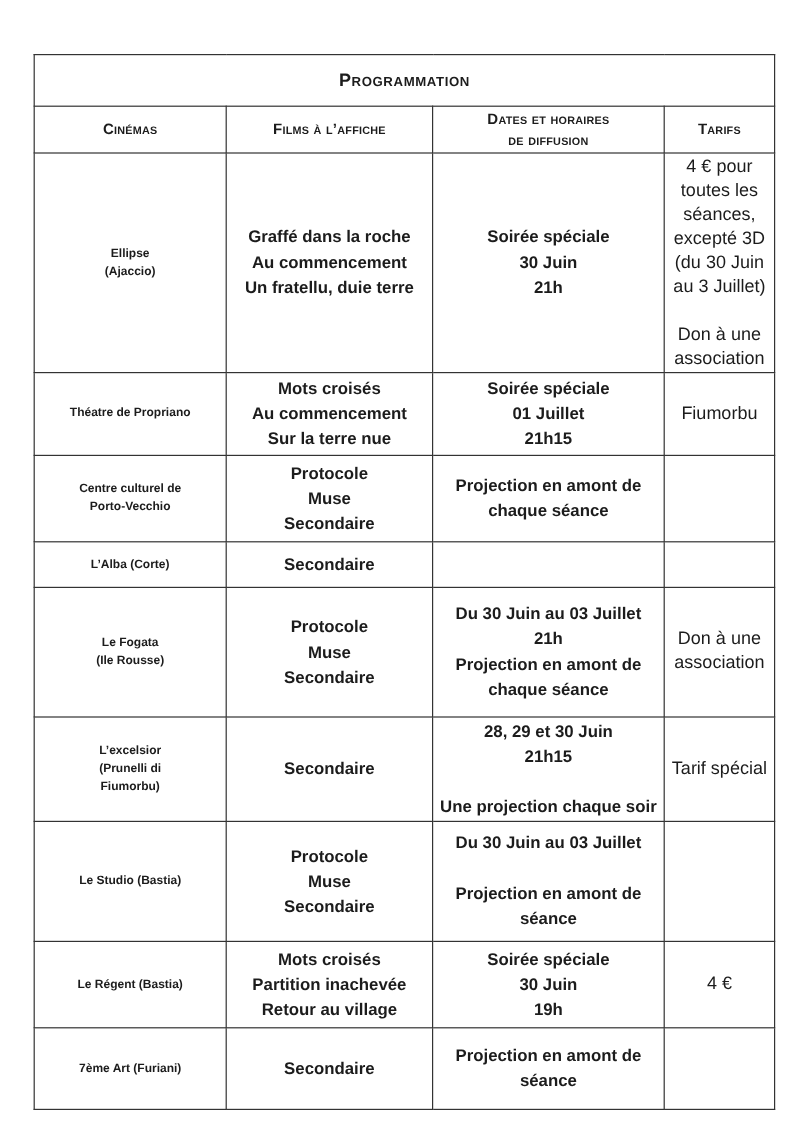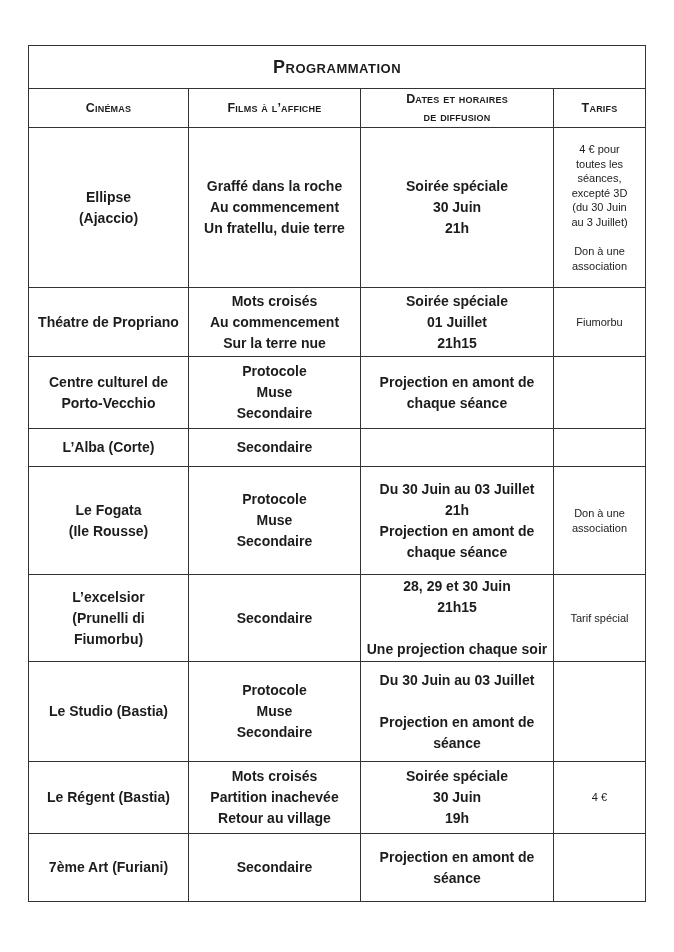--- a/index.html
+++ b/index.html
@@ -19,44 +19,44 @@
   .prog th,.prog td{
     border:1.5px solid #333333;
     text-align:center;
     vertical-align:middle;
     white-space:pre-line;
     padding:1px 4px;
     box-sizing:border-box;
     overflow:hidden;
   }
   .title-cell{
-    font-size:18px;
+    font-size:15px;
     font-weight:bold;
     font-variant:small-caps;
     letter-spacing:0.5px;
   }
   .col-h{
     font-size:12.5px;
     font-weight:bold;
     font-variant:small-caps;
     letter-spacing:0.2px;
     line-height:1.45;
   }
   .cell-cinema{
     font-weight:bold;
-    font-size:14px;
+    font-size:10px;
     line-height:1.5;
   }
   .cell-films,.cell-dates{
     font-size:14px;
     line-height:1.5;
     font-weight:bold;
   }
   .cell-tarifs{
-    font-size:11px;
+    font-size:15px;
     line-height:1.33;
   }
 </style>
 </head>
 <body>
 
 <table class="prog">
   <colgroup>
     <col style="width:160px">
     <col style="width:172px">

